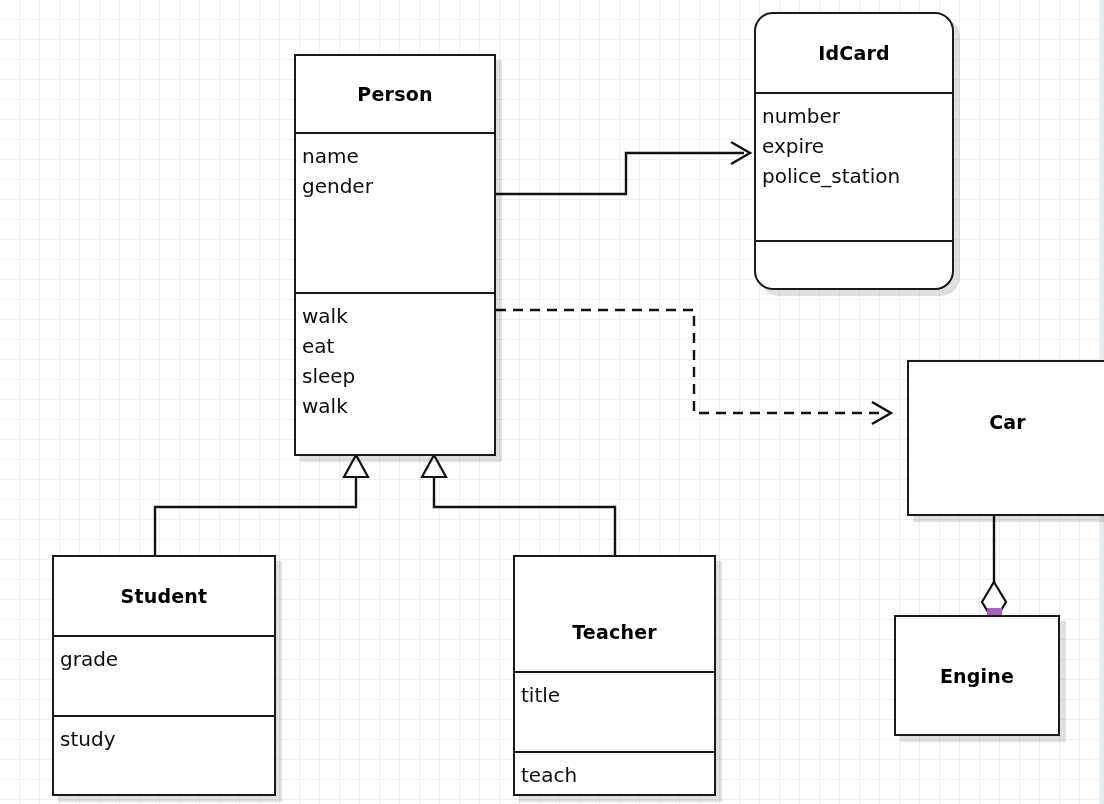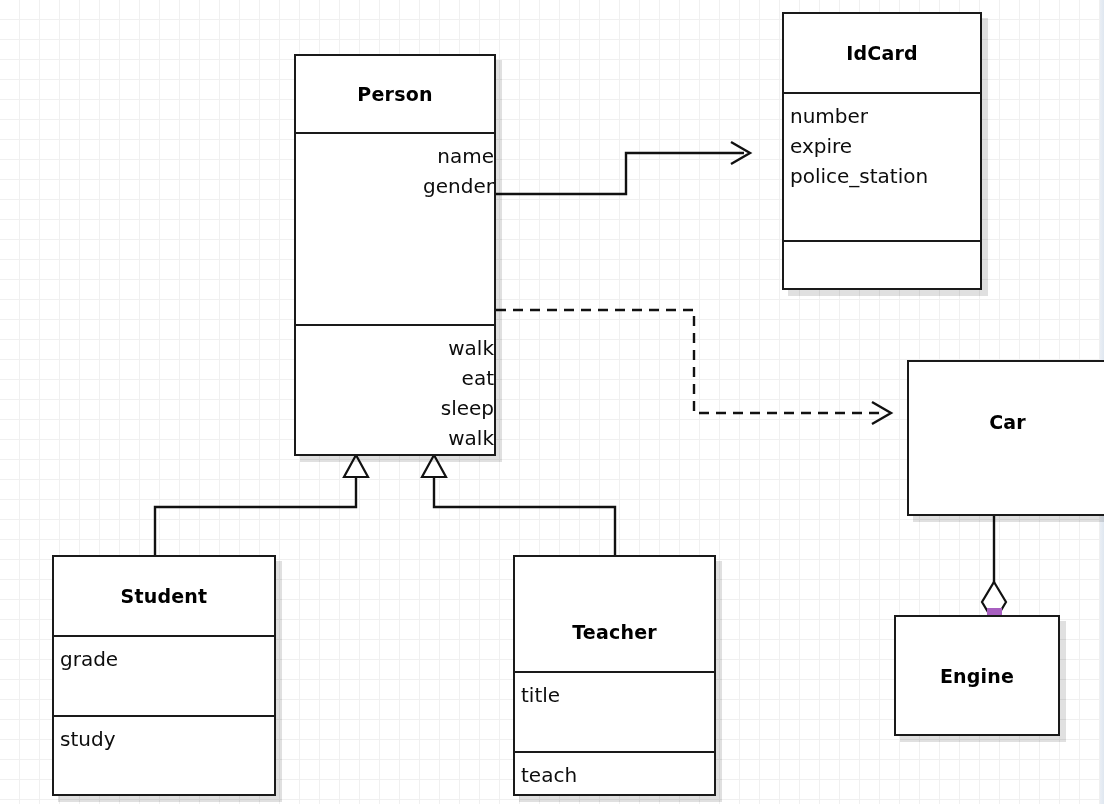--- a/index.html
+++ b/index.html
@@ -137,37 +137,37 @@
     </g>
 
     <g>
       <path class="conn-line" d="M 994 476 L 994 585"></path>
       <path class="diamond-hollow" d="M 994 582 L 1006 602 L 994 622 L 982 602 Z"></path>
       <rect class="handle" x="987" y="469" width="15" height="15" fill="#a85fc0"></rect>
       <rect class="handle" x="987" y="608" width="15" height="15" fill="#a85fc0"></rect>
     </g>
   </svg>
 
-  <div class="uml-class" style="left:294px; top:54px; width:202px; height:402px;text-align:right;">
+  <div class="uml-class" style="left:294px; top:54px; width:202px; height:402px;">
     <div class="uml-compartment uml-title" style="height:76px;">
       <span>Person</span>
     </div>
-    <div class="uml-compartment uml-members" style="height:192px;">
+    <div class="uml-compartment uml-members" style="height:160px;">
       <div class="uml-member">name</div>
       <div class="uml-member">gender</div>
     </div>
     <div class="uml-compartment uml-members" style="height:162px;">
       <div class="uml-member">walk</div>
       <div class="uml-member">eat</div>
       <div class="uml-member">sleep</div>
       <div class="uml-member">walk</div>
     </div>
   </div>
 
-  <div class="uml-class" style="left:782px; top:12px; width:200px; height:278px;">
+  <div class="uml-class" style="left:754px; top:12px; width:200px; height:278px;border-radius:19px;">
     <div class="uml-compartment uml-title" style="height:78px;">
       <span>IdCard</span>
     </div>
     <div class="uml-compartment uml-members" style="height:148px;">
       <div class="uml-member">number</div>
       <div class="uml-member">expire</div>
       <div class="uml-member">police_station</div>
     </div>
     <div class="uml-compartment uml-members uml-empty" style="height:48px;"></div>
   </div>

